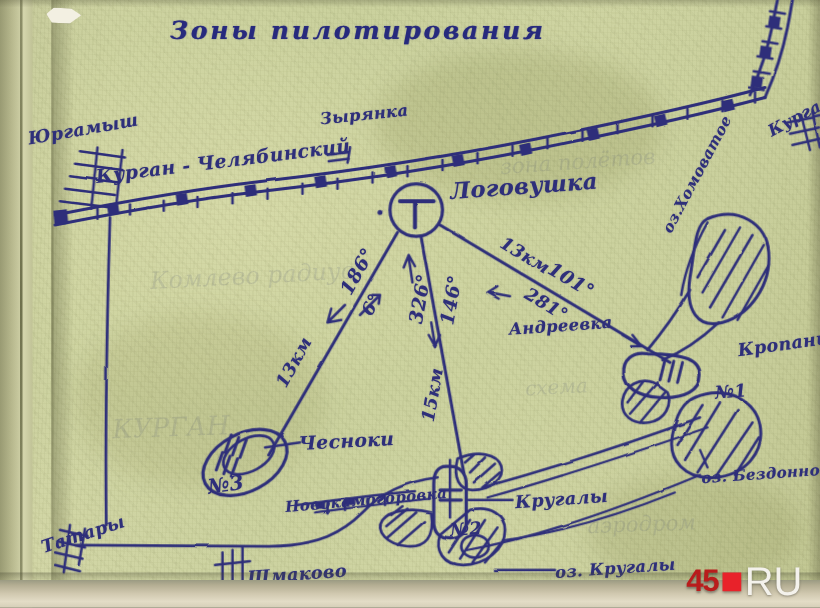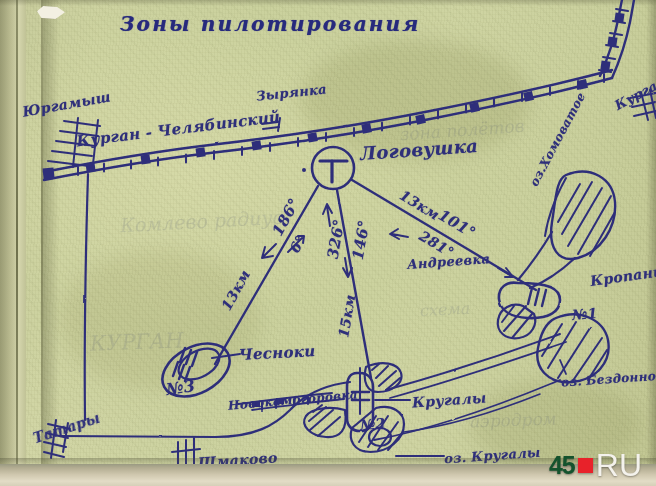--- a/index.html
+++ b/index.html
@@ -63,21 +63,21 @@
     color:#272a7d;
     font-size:20px;
     letter-spacing:2.2px;
     font-weight:700;
     text-shadow:0 0 1px rgba(39,42,125,.6), .5px .4px 0 rgba(39,42,125,.35);
   }
   
   .wm{position:absolute;right:8px;bottom:6px;display:flex;align-items:center;
       height:30px;padding:0 6px;}
   .wm-45{font-family:"Liberation Sans",sans-serif;font-weight:700;font-size:25px;
-     color:#14532d;letter-spacing:-1px;text-shadow:0 1px 2px rgba(0,0,0,.35);}
+     color:#b91c1c;letter-spacing:-1px;text-shadow:0 1px 2px rgba(0,0,0,.35);}
   .wm-sq{width:15px;height:15px;background:#e8222a;margin:0 3px 0 3px;
      box-shadow:0 1px 2px rgba(0,0,0,.3);}
   .wm-ru{font-family:"Liberation Sans",sans-serif;font-weight:400;font-size:32px;
      color:#f4f2ec;letter-spacing:0px;text-shadow:0 1px 2px rgba(0,0,0,.35);}
 </style>
 </head>
 <body>
 
 <div id="page">
 
@@ -343,21 +343,21 @@
       </g>
 
       <g stroke-width="2">
         <path d="M262,124 L278,122"></path>
         <path d="M263,129 L279,127"></path>
         <path d="M280,118 L278,131"></path>
       </g>
     </g>
   </svg>
 
-  <div class="hand title" style="left:120px;top:12px;">Зоны пилотирования</div>
+  <div class="hand title" style="left:136px;top:12px;">Зоны пилотирования</div>
 
   <div class="hand" style="left:22px;top:96px;font-size:14px;transform:rotate(-10deg);">Юргамыш</div>
 
   <div class="hand" style="left:76px;top:120px;font-size:15px;transform:rotate(-7deg);">Курган - Челябинский</div>
 
   <div class="hand" style="left:256px;top:85px;font-size:13px;transform:rotate(-6deg);">Зырянка</div>
 
   <div class="hand" style="left:613px;top:88px;font-size:13px;transform:rotate(-28deg);">Курга</div>
 
   <div class="hand" style="left:360px;top:139px;font-size:18px;transform:rotate(-4deg);">Логовушка</div>

